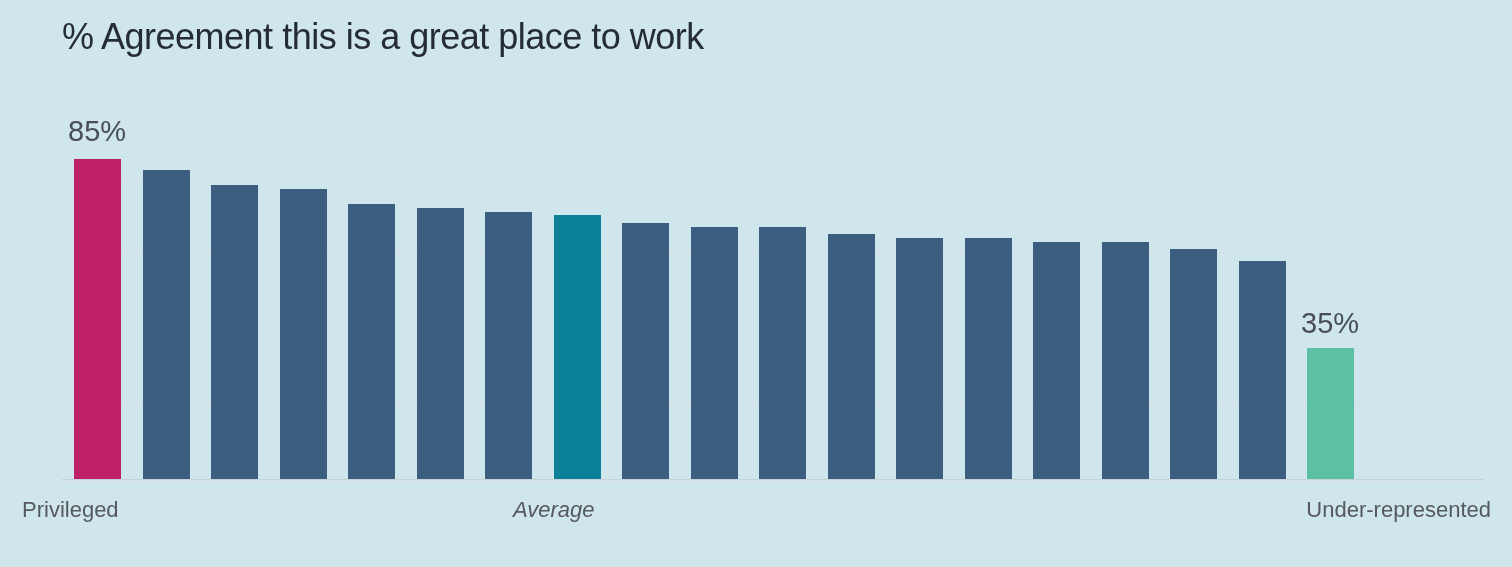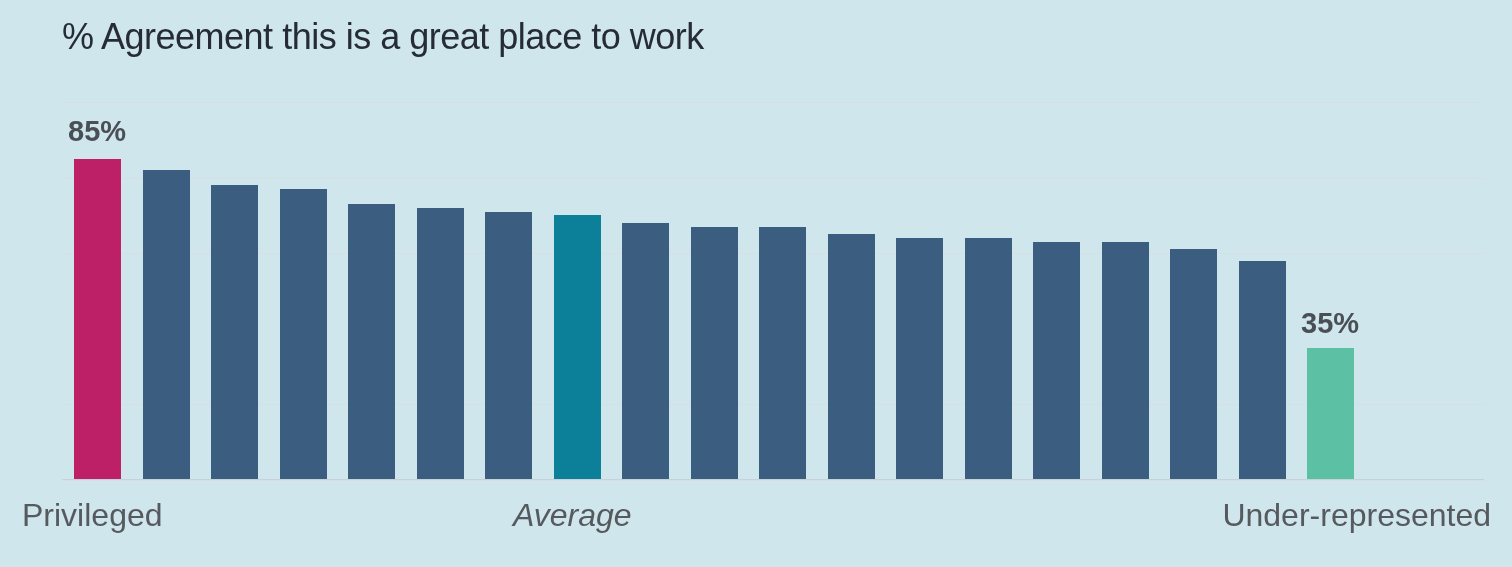--- a/index.html
+++ b/index.html
@@ -52,32 +52,31 @@
     bottom:0;
     width:47px;
   }
 
   .bar-label{
     position:absolute;
     font-size:29px;
     color:#4a4f56;
     white-space:nowrap;
     letter-spacing:0px;
-    font-weight:bold;
   }
 
   .cat-labels{
     position:absolute;
     left:0; top:497px;
     width:1512px; height:50px;
   }
   .cat-label{
     position:absolute;
     top:0;
-    font-size:32px;
+    font-size:22px;
     color:#56595d;
     white-space:nowrap;
   }
   .cat-left{left:22px;}
   .cat-mid{left:513px;font-style:italic;}
   .cat-right{right:21px;}
 </style>
 </head>
 <body style="background: rgb(206, 230, 236);">
 

